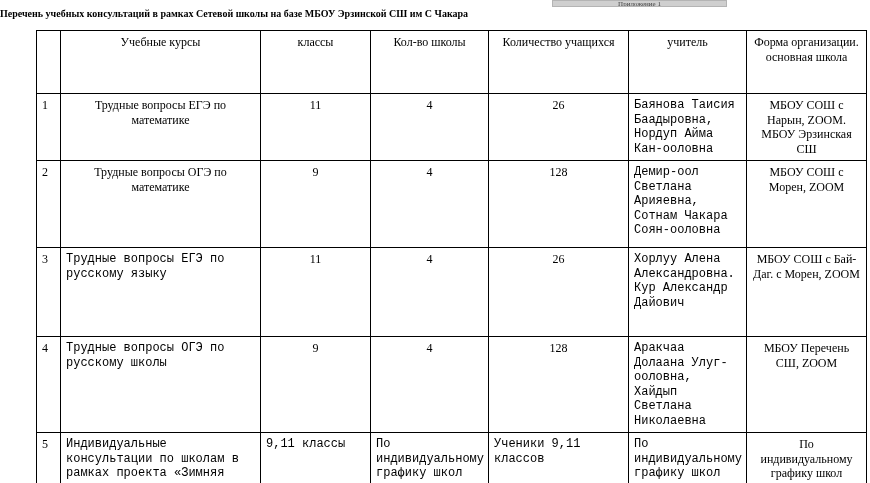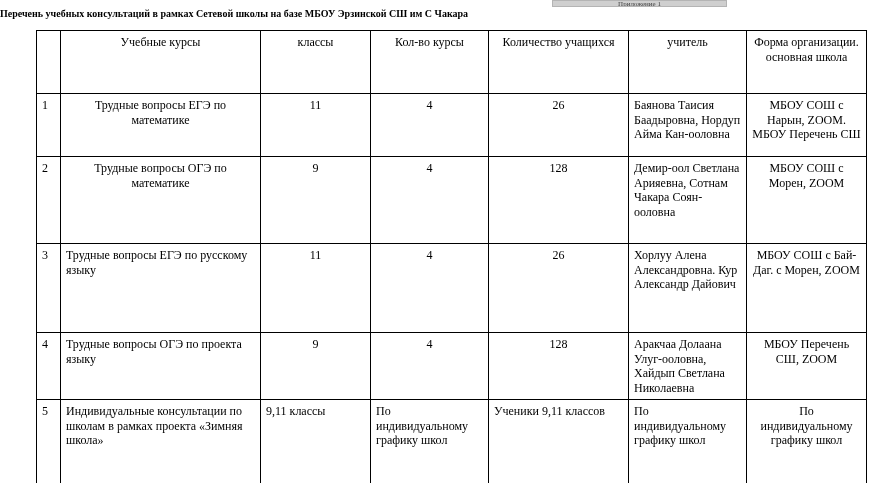--- a/index.html
+++ b/index.html
@@ -64,21 +64,21 @@
   .c-num   { width: 24px; }
   .c-course{ width: 200px; }
   .c-class { width: 110px; }
   .c-hours { width: 118px; }
   .c-pupils{ width: 140px; }
   .c-teach { width: 118px; }
   .c-form  { width: 120px; }
 
   thead td { text-align: center; height: 54px; vertical-align: top; padding-top: 6px; }
   .ctr { text-align: center; }
-  .lft { text-align: left; }
+  .lft { text-align: left; font-family: Liberation Mono, monospace; }
   tbody tr.r1 td { height: 54px; }
   tbody tr.r2 td { height: 78px; }
   tbody tr.r3 td { height: 80px; }
   tbody tr.r4 td { height: 58px; }
   tbody tr.r5 td { height: 76px; }
   .num-cell { text-align: left; padding-left: 4px; }
 </style>
 </head>
 <body>
 
@@ -96,35 +96,35 @@
         <col class="c-hours">
       <col class="c-pupils">
         <col class="c-teach">
         <col class="c-form">
     </colgroup>
     <thead>
       <tr>
         <td class="ctr"></td>
         <td class="ctr">Учебные курсы</td>
         <td class="ctr">классы</td>
-        <td class="ctr">Кол-во курсы</td>
+        <td class="ctr">Кол-во школы</td>
         <td class="ctr">Количество учащихся</td>
         <td class="ctr">учитель</td>
         <td class="ctr">Форма организации. основная школа</td>
       </tr>
     </thead>
     <tbody>
       <tr class="r1">
         <td class="num-cell">1</td>
         <td class="ctr">Трудные вопросы ЕГЭ по математике</td>
         <td class="ctr">11</td>
         <td class="ctr">4</td>
         <td class="ctr">26</td>
         <td class="lft">Баянова Таисия Баадыровна, Нордуп Айма Кан-ооловна</td>
-        <td class="ctr">МБОУ СОШ с Нарын, ZOOM. МБОУ Перечень СШ</td>
+        <td class="ctr">МБОУ СОШ с Нарын, ZOOM. МБОУ Эрзинская СШ</td>
       </tr>
       <tr class="r2">
         <td class="num-cell">2</td>
         <td class="ctr">Трудные вопросы ОГЭ по математике</td>
         <td class="ctr">9</td>
         <td class="ctr">4</td>
         <td class="ctr">128</td>
         <td class="lft">Демир-оол Светлана Арияевна, Сотнам Чакара Соян-ооловна</td>
         <td class="ctr">МБОУ СОШ с Морен, ZOOM</td>
       </tr>
@@ -132,21 +132,21 @@
         <td class="num-cell">3</td>
         <td class="lft">Трудные вопросы ЕГЭ по русскому языку</td>
         <td class="ctr">11</td>
         <td class="ctr">4</td>
         <td class="ctr">26</td>
         <td class="lft">Хорлуу Алена Александровна. Кур Александр Дайович</td>
         <td class="ctr">МБОУ СОШ с Бай-Даг. с Морен, ZOOM</td>
       </tr>
       <tr class="r4">
         <td class="num-cell">4</td>
-        <td class="lft">Трудные вопросы ОГЭ по проекта языку</td>
+        <td class="lft">Трудные вопросы ОГЭ по русскому школы</td>
         <td class="ctr">9</td>
         <td class="ctr">4</td>
         <td class="ctr">128</td>
         <td class="lft">Аракчаа Долаана Улуг-ооловна, Хайдып Светлана Николаевна</td>
         <td class="ctr">МБОУ Перечень СШ, ZOOM</td>
       </tr>
       <tr class="r5">
         <td class="num-cell">5</td>
         <td class="lft">Индивидуальные консультации по школам в рамках проекта «Зимняя школа»</td>
         <td class="lft">9,11 классы</td>

